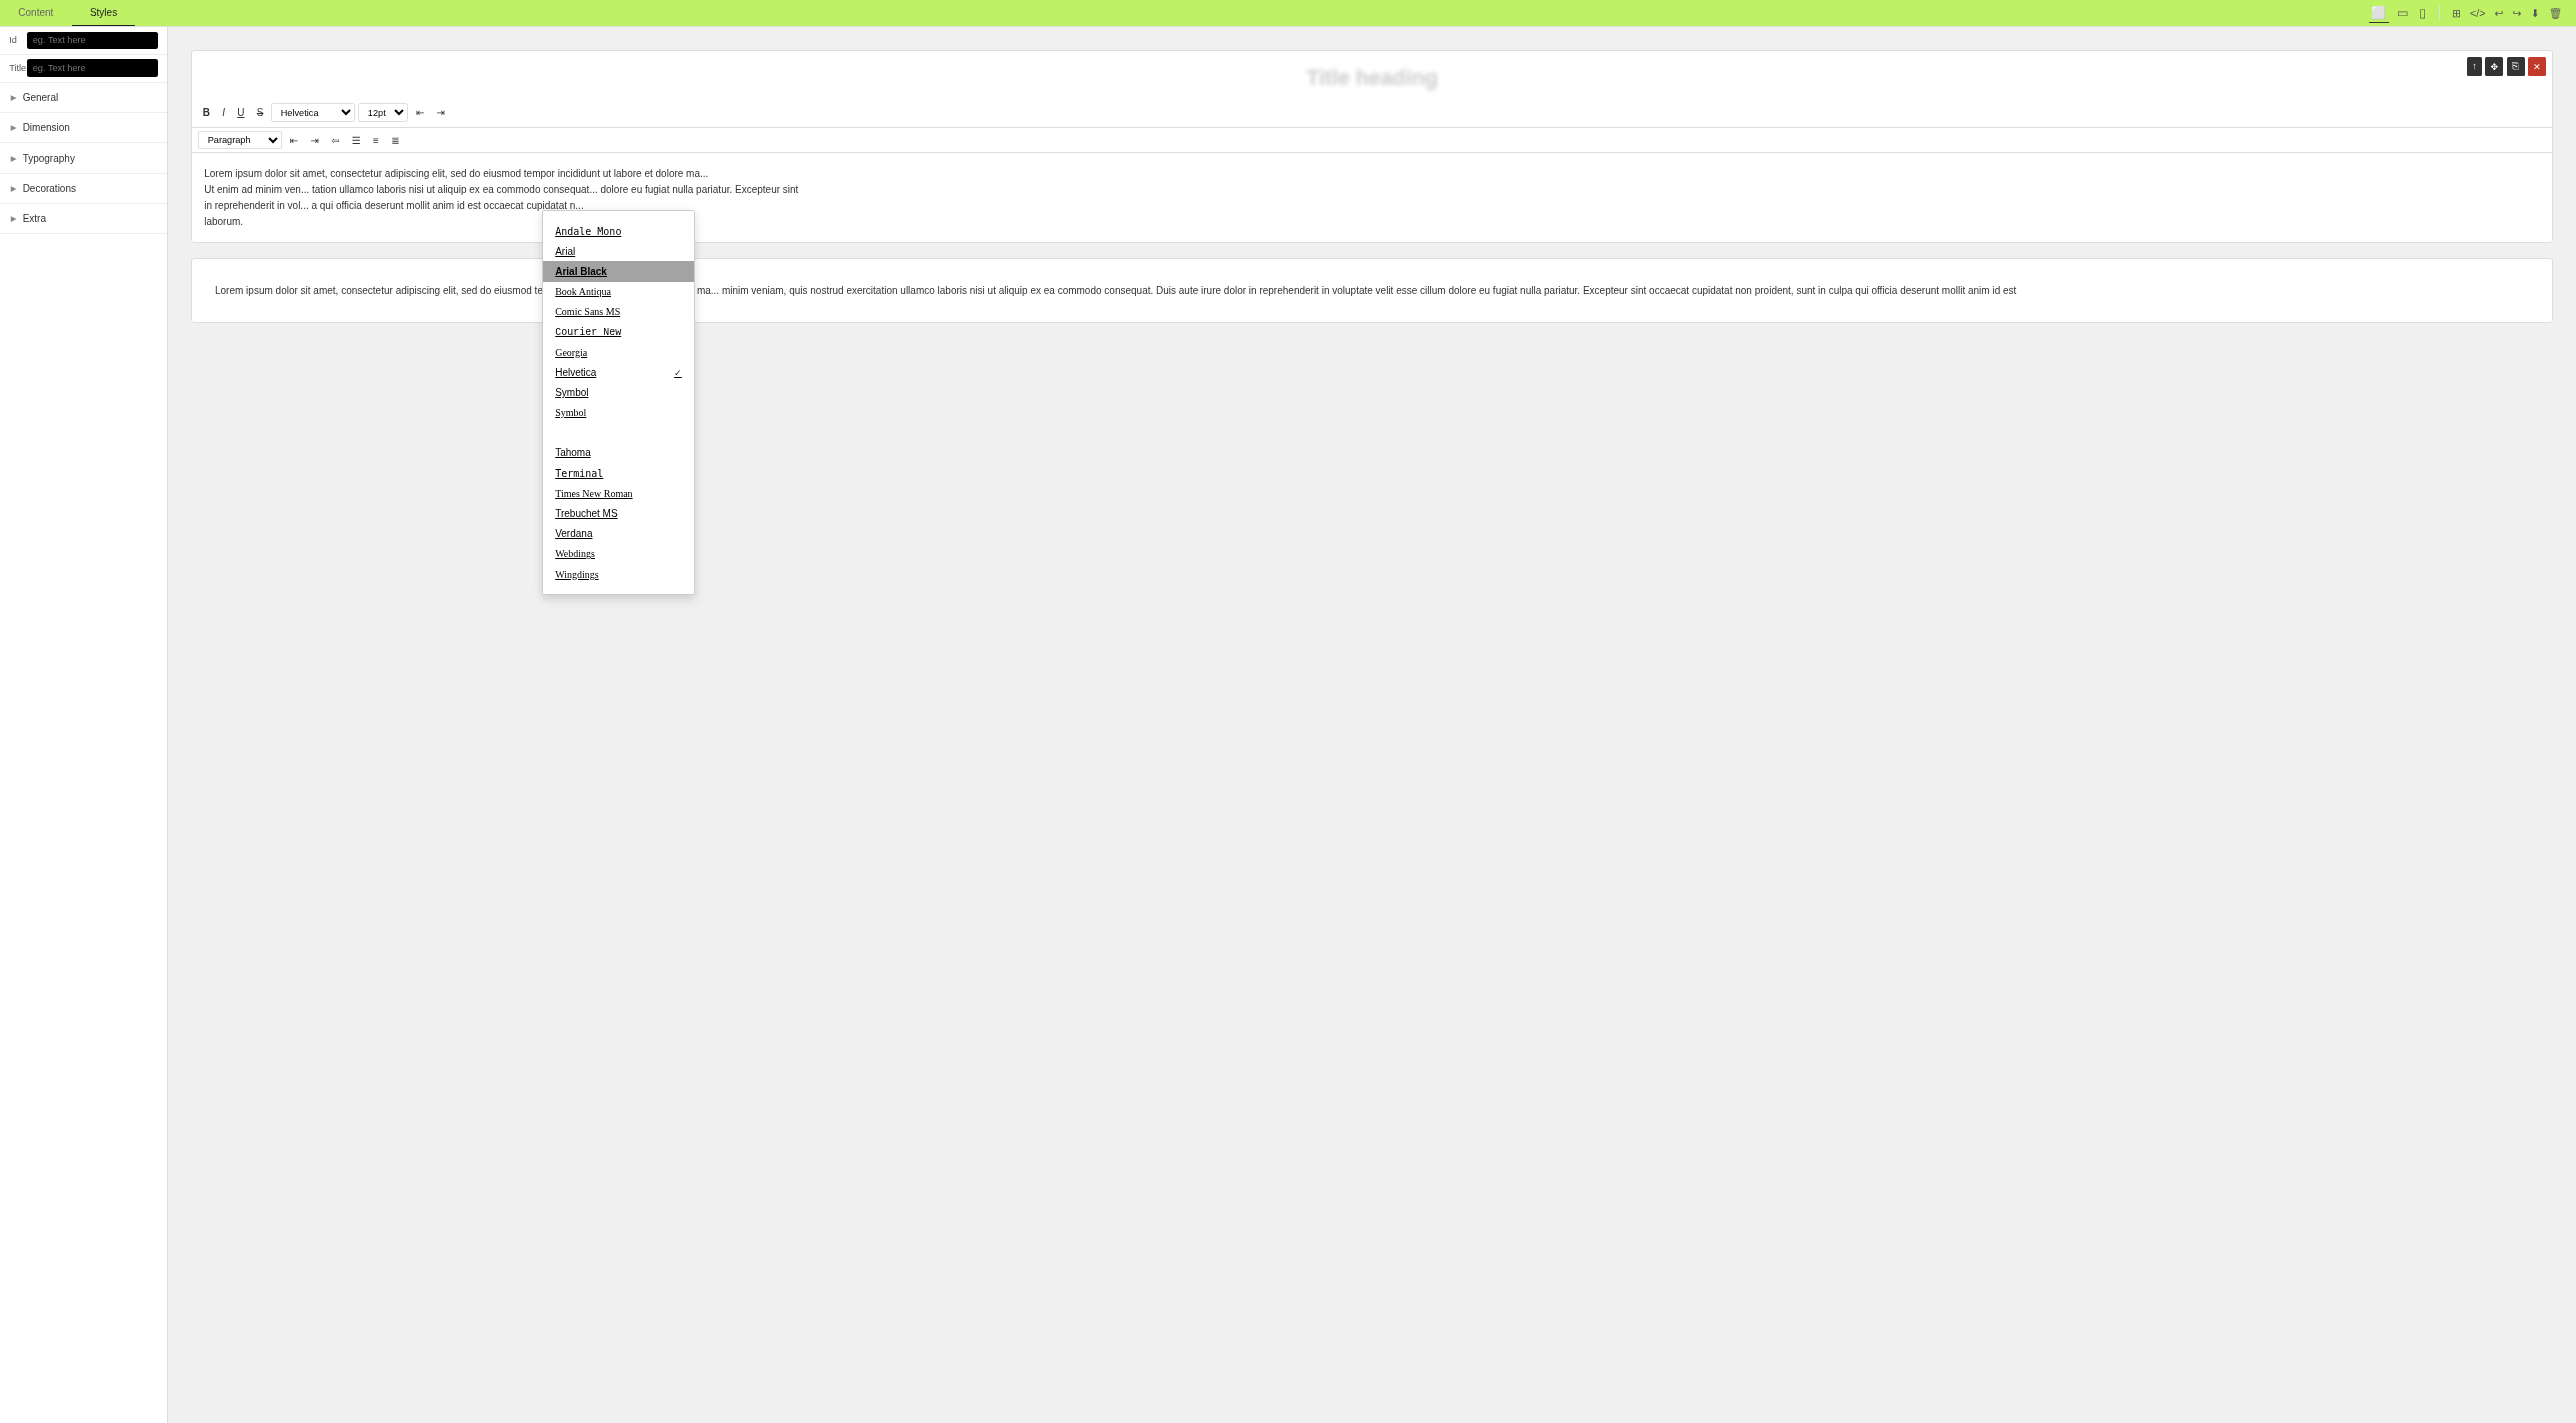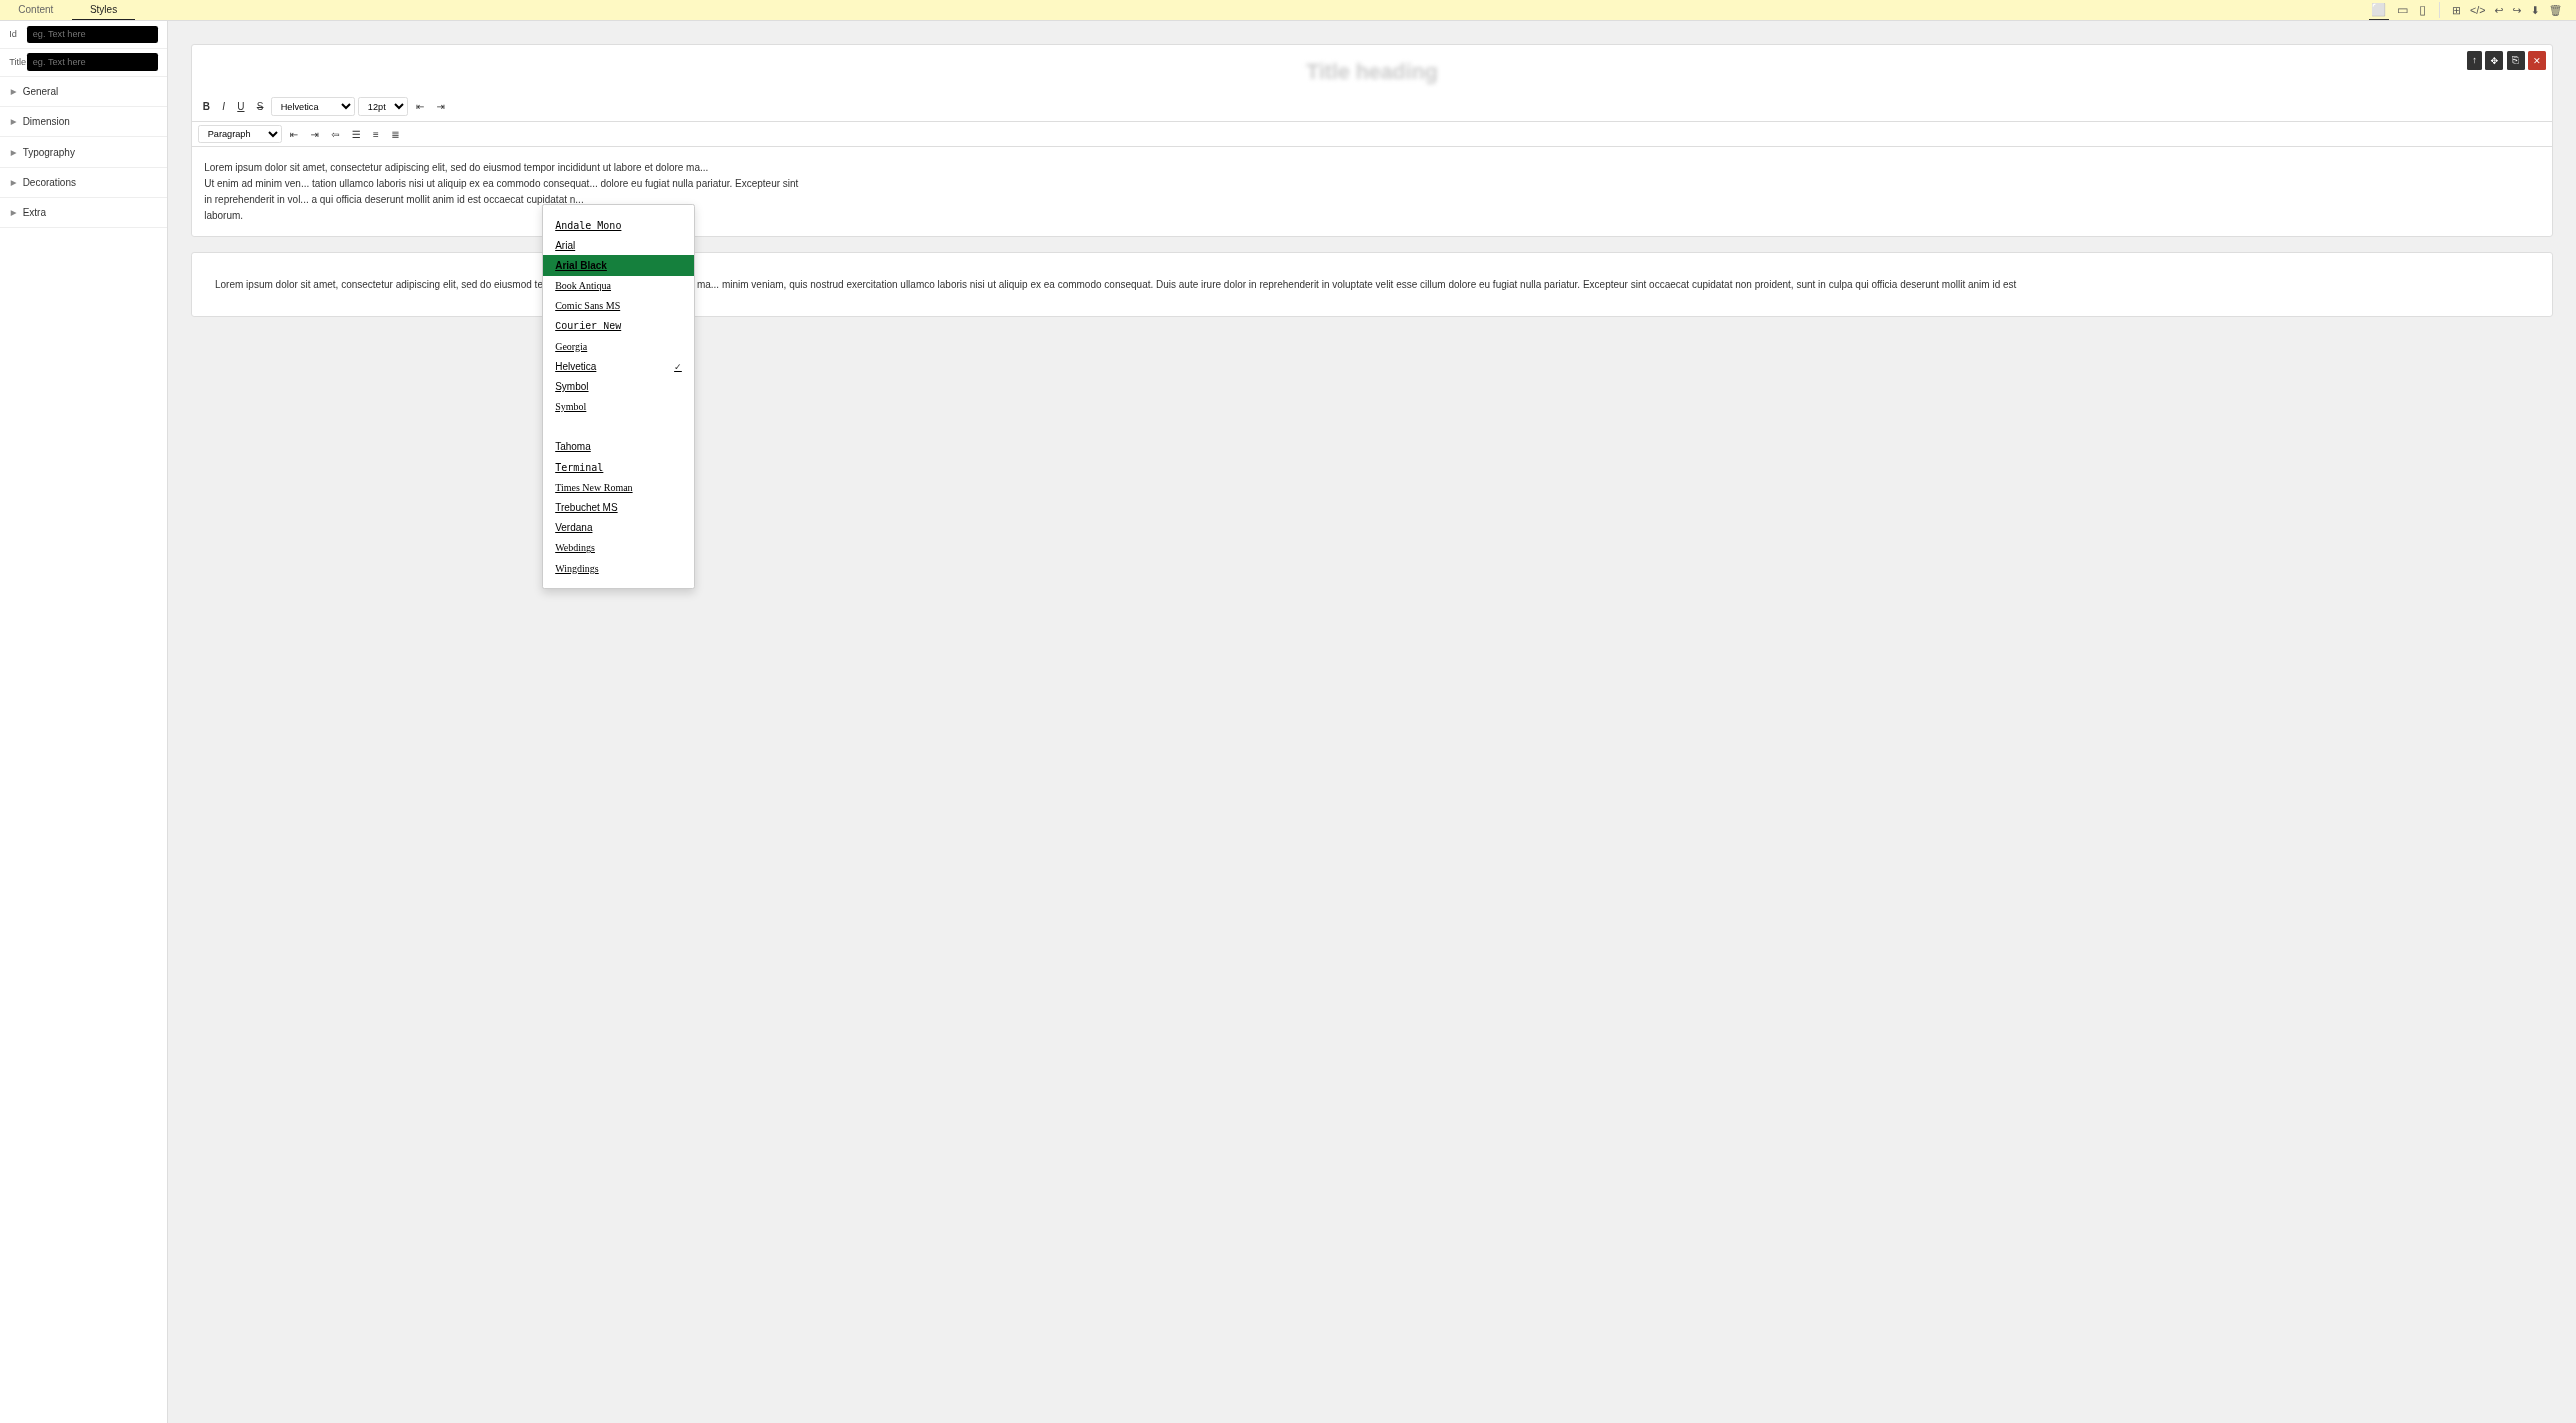--- a/index.html
+++ b/index.html
@@ -150,21 +150,21 @@
     }
 
     .font-item {
       padding: 4.6px 12.2px;
       cursor: pointer;
       font-size: 10px;
       display: flex;
       align-items: center;
       justify-content: space-between;
     }
-    .font-item.selected { background: #15803d; font-weight: 600; }
+    .font-item.selected { background: #a3a3a3; font-weight: 600; }
     .font-item.andale-mono { font-family: 'Andale Mono', monospace; }
     .font-item.arial { font-family: Arial, sans-serif; }
     .font-item.arial-black { font-family: 'Arial Black', sans-serif; font-weight: 900; }
     .font-item.book-antiqua { font-family: 'Book Antiqua', serif; }
     .font-item.comic-sans { font-family: 'Comic Sans MS', cursive; }
     .font-item.courier-new { font-family: 'Courier New', monospace; }
     .font-item.georgia { font-family: Georgia, serif; }
     .font-item.helvetica { font-family: Helvetica, Arial, sans-serif; }
     .font-item.impact { font-family: Impact, sans-serif; }
     .font-item.symbol { font-family: Symbol, serif; }
@@ -205,25 +205,25 @@
       font-size: 12.2px;
       padding: 2.3px;
     }
     .device-icon-btn.active {
       border-bottom: 1.5px solid #333;
     }
 
     
     .app-header {
       width: 100%;
-      background: #fef9c3;
+      background: #bef264;
       border-bottom: 0.8px solid #ddd;
       display: flex;
       align-items: center;
-      height: 21px;
+      height: 27px;
       flex-shrink: 0;
       justify-content: flex-end;
     }
 
     .full-layout {
       display: flex;
       flex-direction: column;
       height: 100vh;
       width: 100%;
     }

